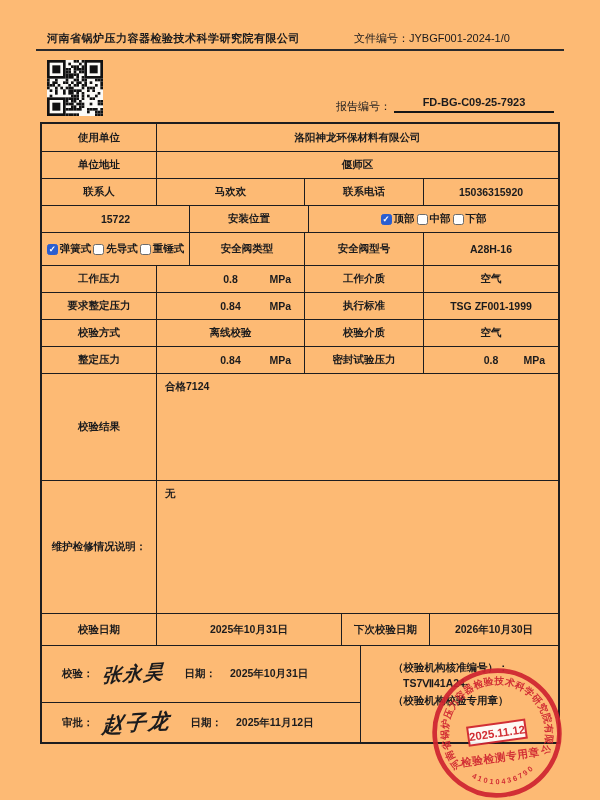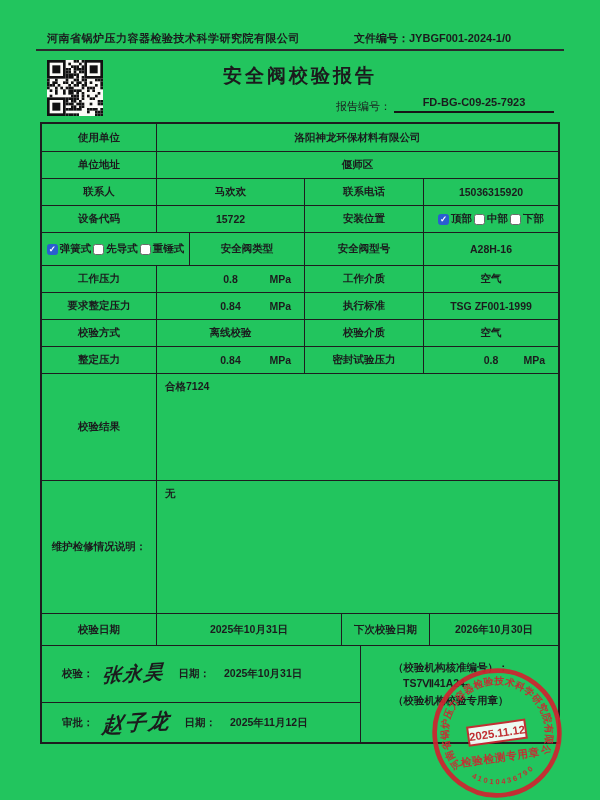--- a/index.html
+++ b/index.html
@@ -3,25 +3,25 @@
 <meta charset="utf-8">
 <style>
   * { margin:0; padding:0; box-sizing:border-box; }
   html,body { width:600px; height:800px; }
   body {
     font-family:"Liberation Sans", sans-serif;
     background:#e9e8e5;
   }
   .page {
     position:relative; width:600px; height:800px;
-    background:#22c55e; color:#1b1b1d; overflow:hidden;
+    background:#fdba74; color:#1b1b1d; overflow:hidden;
   }
   
   .org-name { position:absolute; left:47px; top:31px; font-size:11px; font-weight:bold; letter-spacing:.5px; }
-  .doc-no   { position:absolute; left:354px; top:31px; font-size:11px; font-weight:bold; }
+  .doc-no   { position:absolute; left:354px; top:31px; font-size:11px; font-weight:normal; }
   .head-rule{ position:absolute; left:36px; top:49px; width:528px; border-bottom:2px solid #2a2a2c; }
   .qr { position:absolute; left:47px; top:60px; width:56px; height:56px; }
   .title { position:absolute; left:0; top:63px; width:600px; text-align:center;
            font-size:19px; font-weight:bold; letter-spacing:3px; }
   .rpt-label { position:absolute; left:336px; top:99px; font-size:11px; font-weight:normal; }
   .rpt-value { position:absolute; left:394px; top:96px; width:160px; text-align:center;
                font-size:11px; font-weight:bold; border-bottom:2px solid #161616; padding-bottom:3px; }
 
   
   .report-table { position:absolute; left:40px; top:122px; width:520px;
@@ -48,21 +48,21 @@
   .cb[data-checked="true"]::after { content:"✓"; color:#fff; font-size:8.5px; font-weight:bold; line-height:1; }
 
   
   .sig-left { width:319px; border-right:1.5px solid #1d1d1f; display:flex; flex-direction:column; }
   .sig-row { display:flex; align-items:center; padding-left:20px; }
   .sig-row-1 { height:57px; border-bottom:1.5px solid #1d1d1f; }
   .sig-row-2 { height:39px; }
   .sig-name { font-family:"DejaVu Serif", serif; font-style:italic; font-weight:bold;
               font-size:19px; letter-spacing:2px; transform:rotate(-4deg) skewX(-8deg);
               margin:0 10px 0 8px; white-space:nowrap; }
-  .sig-date-label { margin-left:4px;font-family:Liberation Mono, monospace; }
+  .sig-date-label { margin-left:10px;font-family:Liberation Mono, monospace; }
   .sig-date { margin-left:14px; }
   .stamp-cell { flex:1; position:relative; padding:13px 0 0 32px; font-size:10.5px;
                 font-weight:bold; line-height:1.55; }
   .stamp-cell .ind { padding-left:10px; }
 
   
   .seal { position:absolute; left:430px; top:666px; width:134px; height:134px;
           transform:rotate(-8deg); opacity:.92; z-index:5; }
 </style>
 </head>
@@ -227,21 +227,20 @@
       <rect x="1" y="1" width="5" height="5" fill="#fbfaf7"></rect>
       <rect x="2" y="2" width="3" height="3" fill="#111"></rect>
       <rect x="14" y="0" width="7" height="7" fill="#111"></rect>
       <rect x="15" y="1" width="5" height="5" fill="#fbfaf7"></rect>
       <rect x="16" y="2" width="3" height="3" fill="#111"></rect>
       <rect x="0" y="14" width="7" height="7" fill="#111"></rect>
       <rect x="1" y="15" width="5" height="5" fill="#fbfaf7"></rect>
       <rect x="2" y="16" width="3" height="3" fill="#111"></rect>
     </svg>
 
-  <div class="title">安全阀校验报告</div>
   <div class="rpt-label">报告编号：</div>
   <div class="rpt-value">FD-BG-C09-25-7923</div>
 
   <div class="report-table">
 
     <div class="tr h28">
       <div class="td cA">使用单位</div>
       <div class="td cSpan">洛阳神龙环保材料有限公司</div>
     </div>
 
@@ -251,21 +250,20 @@
     </div>
 
     <div class="tr h27">
       <div class="td cA">联系人</div>
       <div class="td cB">马欢欢</div>
       <div class="td cC">联系电话</div>
       <div class="td cD">15036315920</div>
     </div>
 
     <div class="tr h27">
-      <div class="td cA">设备代码</div>
       <div class="td cB">15722</div>
       <div class="td cC">安装位置</div>
       <div class="td cD">
         <span class="opts">
           <span class="opt">
             <span class="cb" data-checked="true"></span>
             <span>顶部</span>
           </span>
           <span class="opt">
             <span class="cb" data-checked="false"></span>

